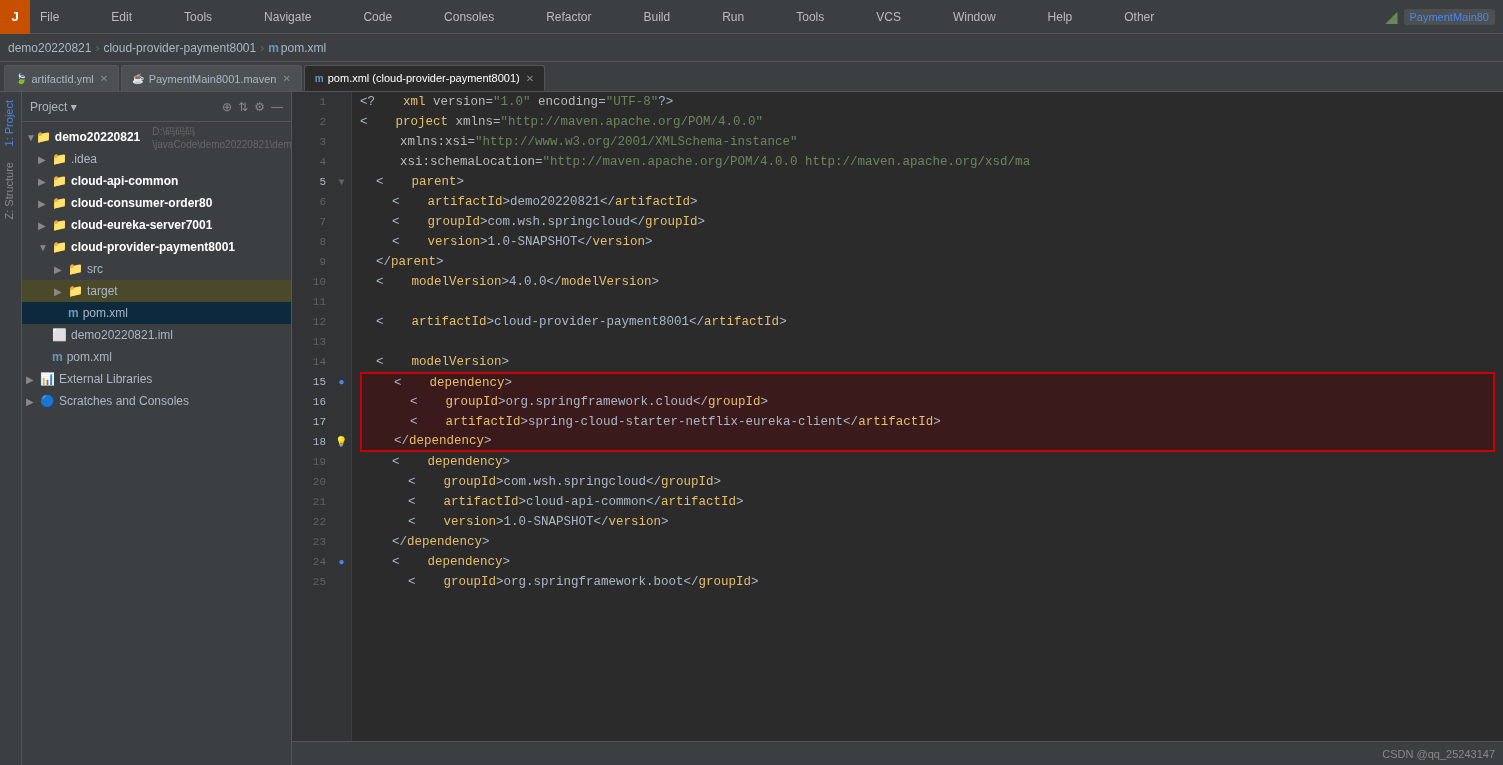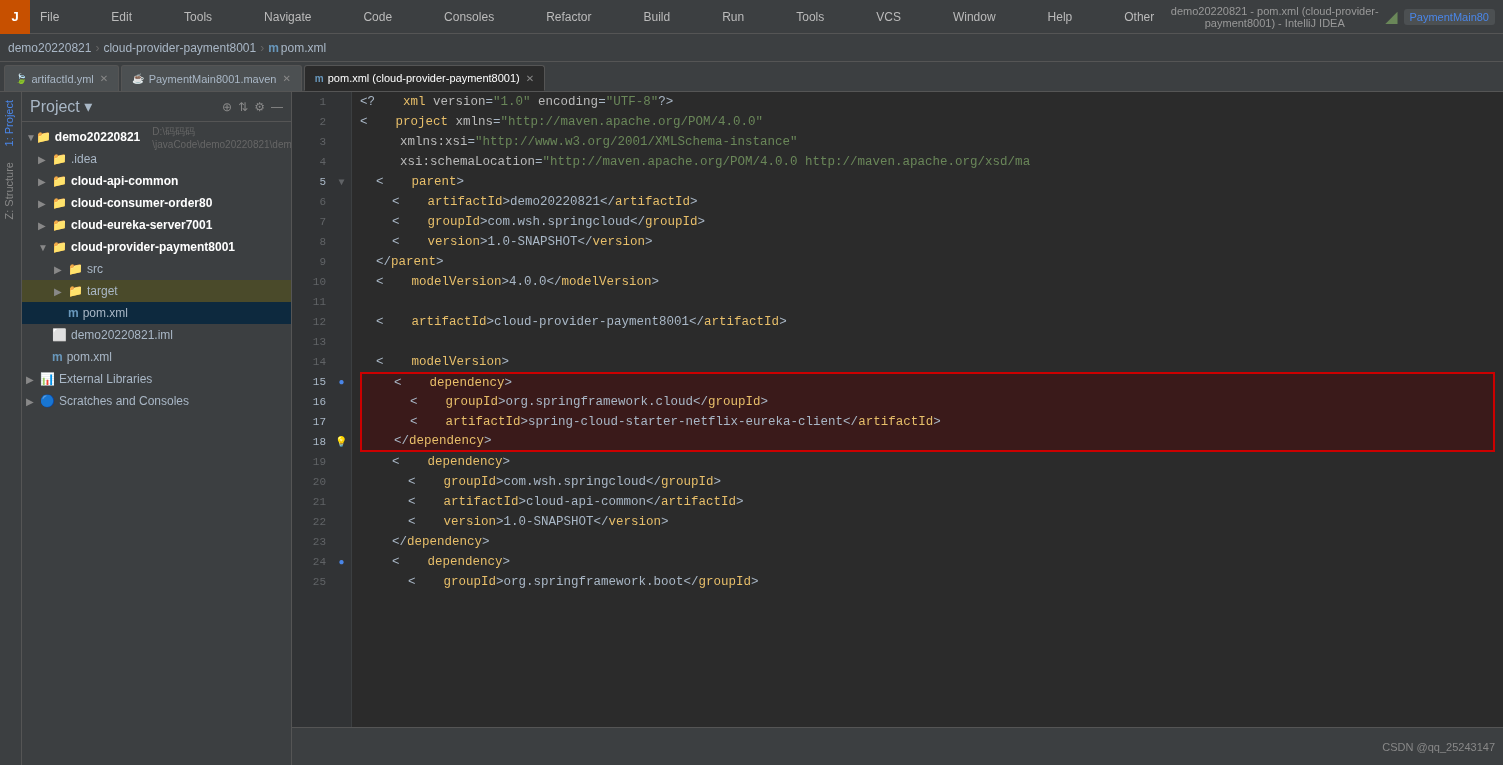--- a/index.html
+++ b/index.html
@@ -96,21 +96,21 @@
       display: flex;
       flex-direction: column;
     }
     #sidebar-header {
       height: 30px;
       display: flex; align-items: center;
       padding: 0 8px;
       background: #3c3f41;
       border-bottom: 1px solid #555;
     }
-    #sidebar-title { font-size: 16px; color: #a9b7c6; flex: 1; }
+    #sidebar-title { font-size: 12px; color: #a9b7c6; flex: 1; }
     .sidebar-icons { display: flex; gap: 6px; }
     .sidebar-icon { color: #888; font-size: 12px; cursor: pointer; }
     #sidebar-tree {
       flex: 1;
       overflow-y: auto;
       padding: 4px 0;
     }
     .tree-item {
       display: flex; align-items: center;
       height: 22px;
@@ -212,21 +212,21 @@
     }
     .xml-tag { color: #e8bf6a; margin-left: 28px; }
     .xml-bracket { color: #a9b7c6; }
     .xml-attr { color: #bababa; }
     .xml-value { color: #6a8759; }
     .xml-text { color: #a9b7c6; }
     .xml-close { color: #e8bf6a; }
 
     
     #status-bar {
-      height: 38px;
+      height: 24px;
       background: #3c3f41;
       border-top: 1px solid #555;
       display: flex;
       align-items: center;
       padding: 0 8px;
       font-size: 11px;
       color: #888;
       justify-content: flex-end;
     }
     .watermark { color: #888; font-size: 11px; }
@@ -256,21 +256,20 @@
     <div class="menu-item">Consoles</div>
     <div class="menu-item">Refactor</div>
     <div class="menu-item">Build</div>
     <div class="menu-item">Run</div>
     <div class="menu-item">Tools</div>
     <div class="menu-item">VCS</div>
     <div class="menu-item">Window</div>
     <div class="menu-item">Help</div>
     <div class="menu-item">Other</div>
   </div>
-  <div id="title-text">demo20220821 - pom.xml (cloud-provider-payment8001) - IntelliJ IDEA</div>
   <div class="top-right-icons">
     <span class="tr-icon">◢</span>
     <span class="tr-icon2">PaymentMain80</span>
   </div>
 </div>
 
 <div id="breadcrumb-bar">
   <span class="breadcrumb-item">demo20220821</span>
   <span class="breadcrumb-sep">›</span>
   <span class="breadcrumb-item">cloud-provider-payment8001</span>

